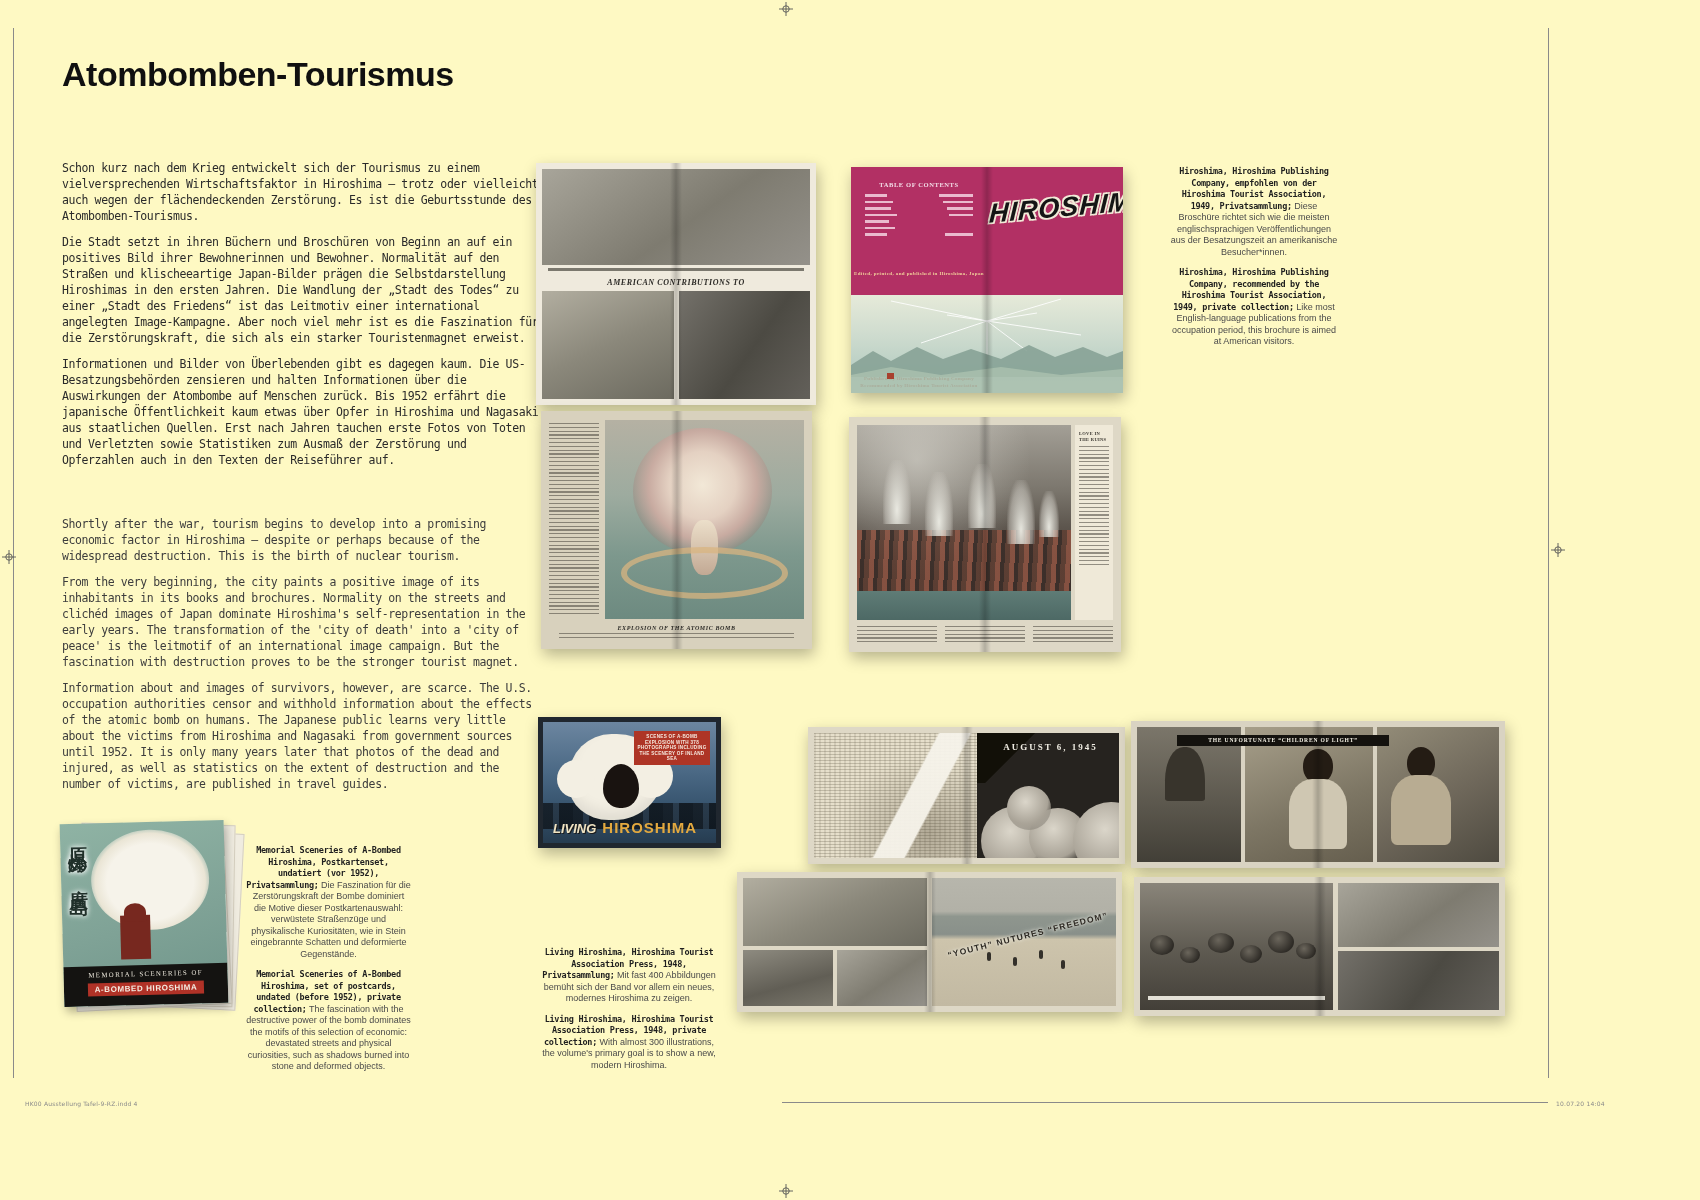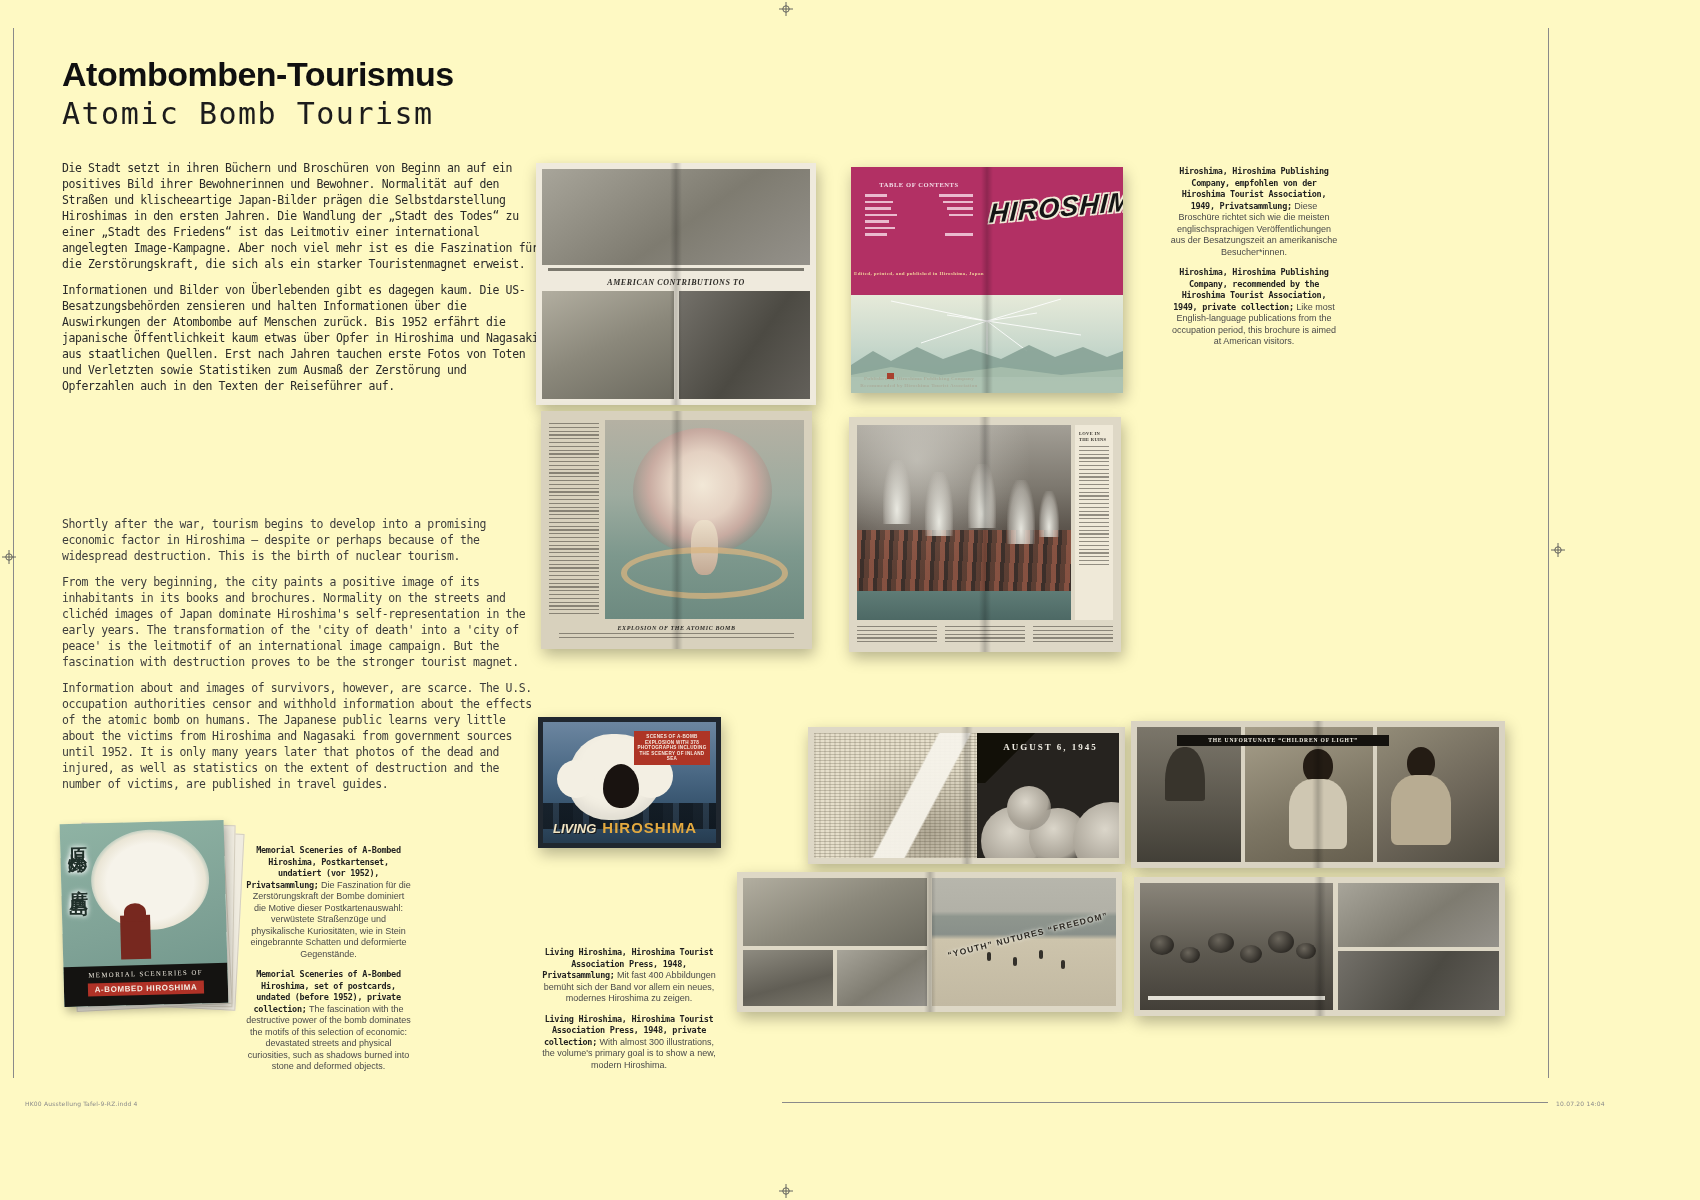--- a/index.html
+++ b/index.html
@@ -222,23 +222,23 @@
   <svg class="reg" style="left:779px;top:1184px;" viewBox="0 0 14 14">
       <circle cx="7" cy="7" r="3.2" fill="none" stroke="#555" stroke-width=".9"></circle>
       <line x1="7" y1="0" x2="7" y2="14" stroke="#555" stroke-width=".9"></line>
       <line x1="0" y1="7" x2="14" y2="7" stroke="#555" stroke-width=".9"></line>
     </svg>
 
   <div class="slug" style="left:25px;top:1100px;">HK00 Ausstellung Tafel-9-RZ.indd 4</div>
   <div class="slug" style="left:1556px;top:1100px;">10.07.20 14:04</div>
 
   <h1 class="title-de" style="margin:0;">Atombomben-Tourismus</h1>
-  <h2 class="title-en" style="margin:0;">Atomic Bomb Tourism</h2>
 
   <div class="bodytext de">
+    <p>Schon kurz nach dem Krieg entwickelt sich der Tourismus zu einem vielversprechenden Wirtschaftsfaktor in Hiroshima – trotz oder vielleicht auch wegen der flächendeckenden Zerstörung. Es ist die Geburtsstunde des Atombomben-Tourismus.</p>
     <p>Die Stadt setzt in ihren Büchern und Broschüren von Beginn an auf ein positives Bild ihrer Bewohnerinnen und Bewohner. Normalität auf den Straßen und klischeeartige Japan-Bilder prägen die Selbstdarstellung Hiroshimas in den ersten Jahren. Die Wandlung der „Stadt des Todes“ zu einer „Stadt des Friedens“ ist das Leitmotiv einer international angelegten Image-Kampagne. Aber noch viel mehr ist es die Faszination für die Zerstörungskraft, die sich als ein starker Touristenmagnet erweist.</p>
     <p>Informationen und Bilder von Überlebenden gibt es dagegen kaum. Die US-Besatzungsbehörden zensieren und halten Informationen über die Auswirkungen der Atombombe auf Menschen zurück. Bis 1952 erfährt die japanische Öffentlichkeit kaum etwas über Opfer in Hiroshima und Nagasaki aus staatlichen Quellen. Erst nach Jahren tauchen erste Fotos von Toten und Verletzten sowie Statistiken zum Ausmaß der Zerstörung und Opferzahlen auch in den Texten der Reiseführer auf.</p>
   </div>
 
   <div class="bodytext en">
     <p>Shortly after the war, tourism begins to develop into a promising economic factor in Hiroshima – despite or perhaps because of the widespread destruction. This is the birth of nuclear tourism.</p>
     <p>From the very beginning, the city paints a positive image of its inhabitants in its books and brochures. Normality on the streets and clichéd images of Japan dominate Hiroshima's self-representation in the early years. The transformation of the 'city of death' into a 'city of peace' is the leitmotif of an international image campaign. But the fascination with destruction proves to be the stronger tourist magnet.</p>
     <p>Information about and images of survivors, however, are scarce. The U.S. occupation authorities censor and withhold information about the effects of the atomic bomb on humans. The Japanese public learns very little about the victims from Hiroshima and Nagasaki from government sources until 1952. It is only many years later that photos of the dead and injured, as well as statistics on the extent of destruction and the number of victims, are published in travel guides.</p>
   </div>
 

